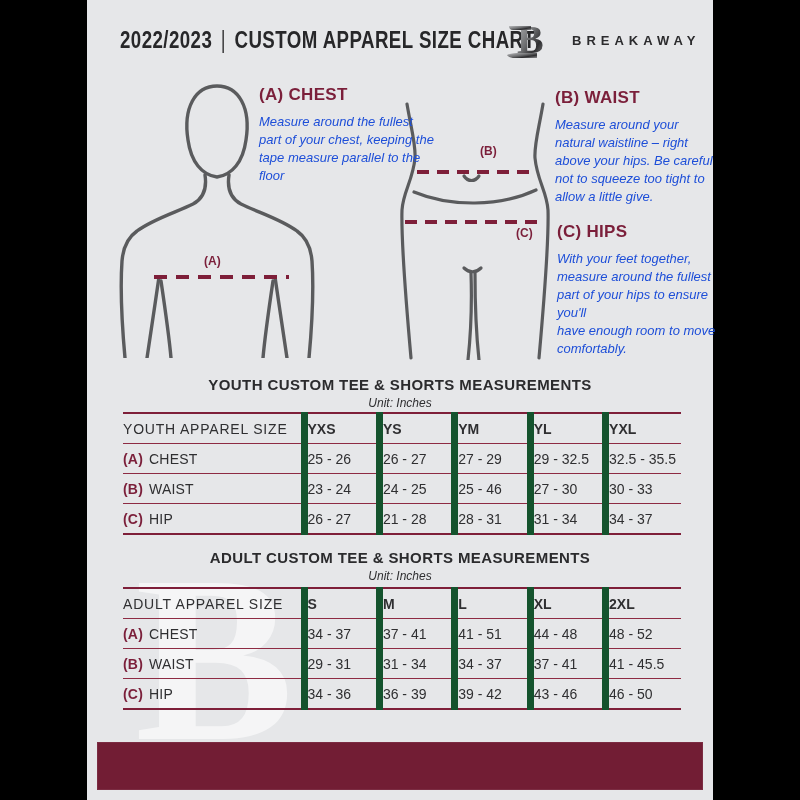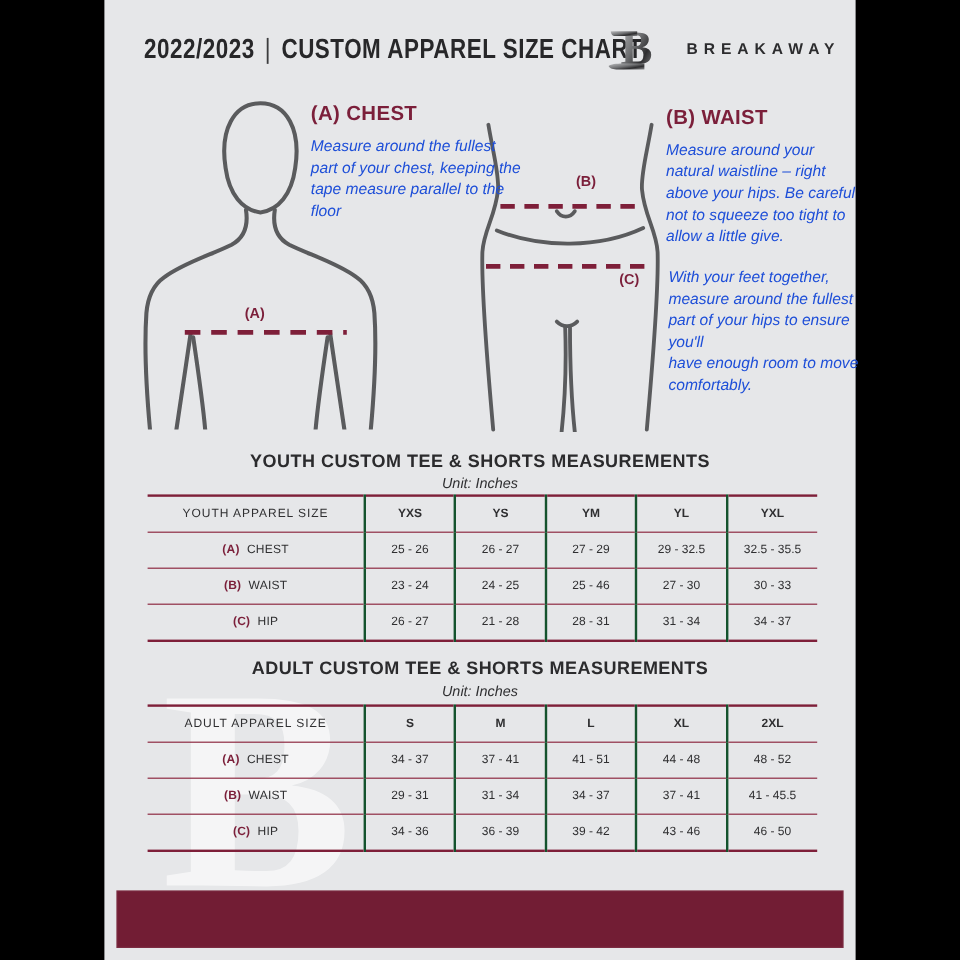--- a/index.html
+++ b/index.html
@@ -62,26 +62,26 @@
   .adult-title{top:549px;} .adult-unit{top:569px;}
   table.size-table{
     position:absolute;left:36px;width:558px;
     border-collapse:collapse;table-layout:fixed;
     border-top:2px solid #7e1f39;border-bottom:2px solid #7e1f39;
   }
   .youth-table{top:412px;} .adult-table{top:587px;}
   table.size-table col.c0{width:181px;}
   table.size-table td{
     border-bottom:1px solid #8e2b43;
-    font-size:10px;color:#2f2f31;text-align:center;vertical-align:middle;
+    font-size:14px;color:#2f2f31;vertical-align:middle;
     height:29px;padding:0;
   }
   .adult-table td{height:31px;}
   table.size-table tr:last-child td{border-bottom:none;}
-  table.size-table td + td{border-left:2px solid #14532d;margin-top:36px;}
+  table.size-table td + td{border-left:7px solid #14532d;margin-top:36px;}
   td.lbl{
     text-align:left;padding-left:14px;font-size:14px;color:#333335;letter-spacing:.2px;
   }
   td.size-head{font-weight:700;font-size:14px;color:#232325;}
   td.size-label-cell{
     text-align:left;padding-left:14px;font-size:14px;color:#39393b;letter-spacing:.8px;
   }
   .row-key{font-weight:800;color:#7b1f3a;margin-right:6px;}
   
   .footer-bar{
@@ -148,20 +148,21 @@
 
   <div class="guide-block block-chest">
     <h3>(A) CHEST</h3>
     <p>Measure around the fullest part of your chest, keeping the tape measure parallel to the floor</p>
   </div>
   <div class="guide-block block-waist">
     <h3>(B) WAIST</h3>
     <p>Measure around your natural waistline – right above your hips. Be careful not to squeeze too tight to allow a little give.</p>
   </div>
   <div class="guide-block block-hips">
+    <h3>(C) HIPS</h3>
     <p>With your feet together, measure around the fullest part of your hips to ensure you'll
 have enough room to move comfortably.</p>
   </div>
 
   <div class="tbl-title youth-title">YOUTH CUSTOM TEE &amp; SHORTS MEASUREMENTS</div>
   <div class="tbl-unit youth-unit">Unit: Inches</div>
   <table class="size-table youth-table">
     <colgroup>
         <col class="c0">
         <col>

